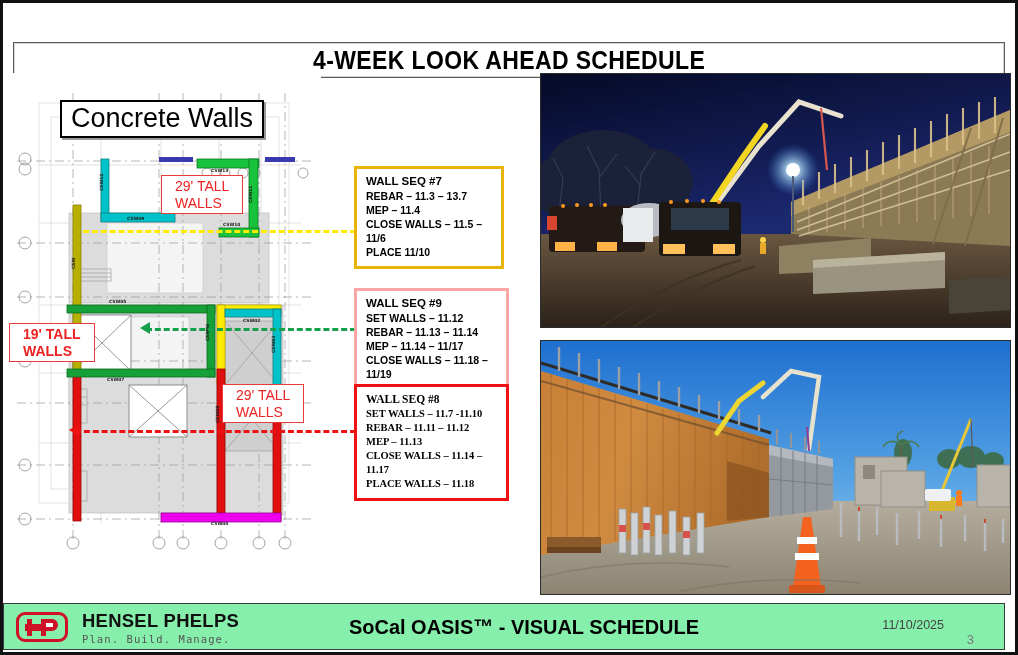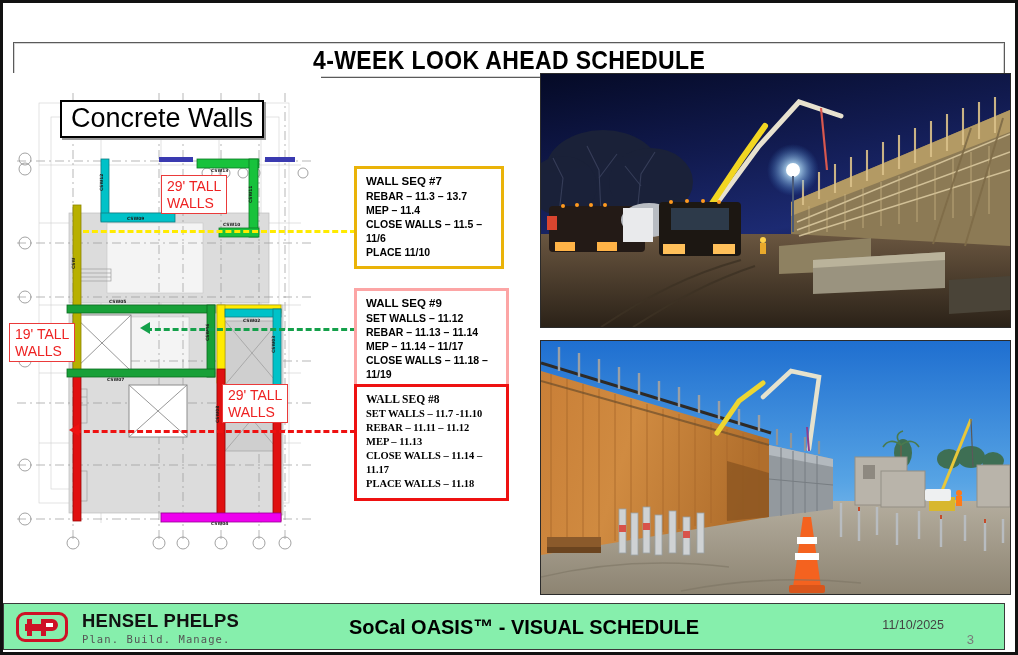--- a/index.html
+++ b/index.html
@@ -34,25 +34,25 @@
     background:#fff;border:2px solid #000;
     padding:2px 9px 4px 9px;
     font-size:27px;line-height:1.05;color:#000;
     box-shadow:2px 2px 0 #9a9a9a;
     white-space:nowrap;
   }
 
   .tall-label{
     position:absolute;background:#fff;border:1px solid #e8module;
     border:1px solid #ea3a3a;color:#ee2222;
-    font-size:14px;line-height:1.18;padding:2px 5px;
+    font-size:14px;line-height:1.18;padding:2px 13px;
     white-space:pre-line;
   }
   #label-29a{left:158px;top:172px;}
-  #label-19{left:6px;top:320px;}
+  #label-19{left:6px;top:320px;font-weight:bold;}
   #label-29b{left:219px;top:381px;}
 
   
   .leader{position:absolute;height:0;border-top-style:dashed;}
   #leader-yellow{left:80px;top:227px;width:273px;border-top:3px dashed #ffeb00;}
   #leader-green{left:143px;top:325px;width:210px;border-top:3px dashed #14a04a;}
   #leader-red{left:72px;top:427px;width:281px;border-top:3px dashed #ee1111;}
   .arrowhead{position:absolute;width:0;height:0;
     border-top:6px solid transparent;border-bottom:6px solid transparent;}
   #arrow-green{left:137px;top:319px;border-right:10px solid #14a04a;}

